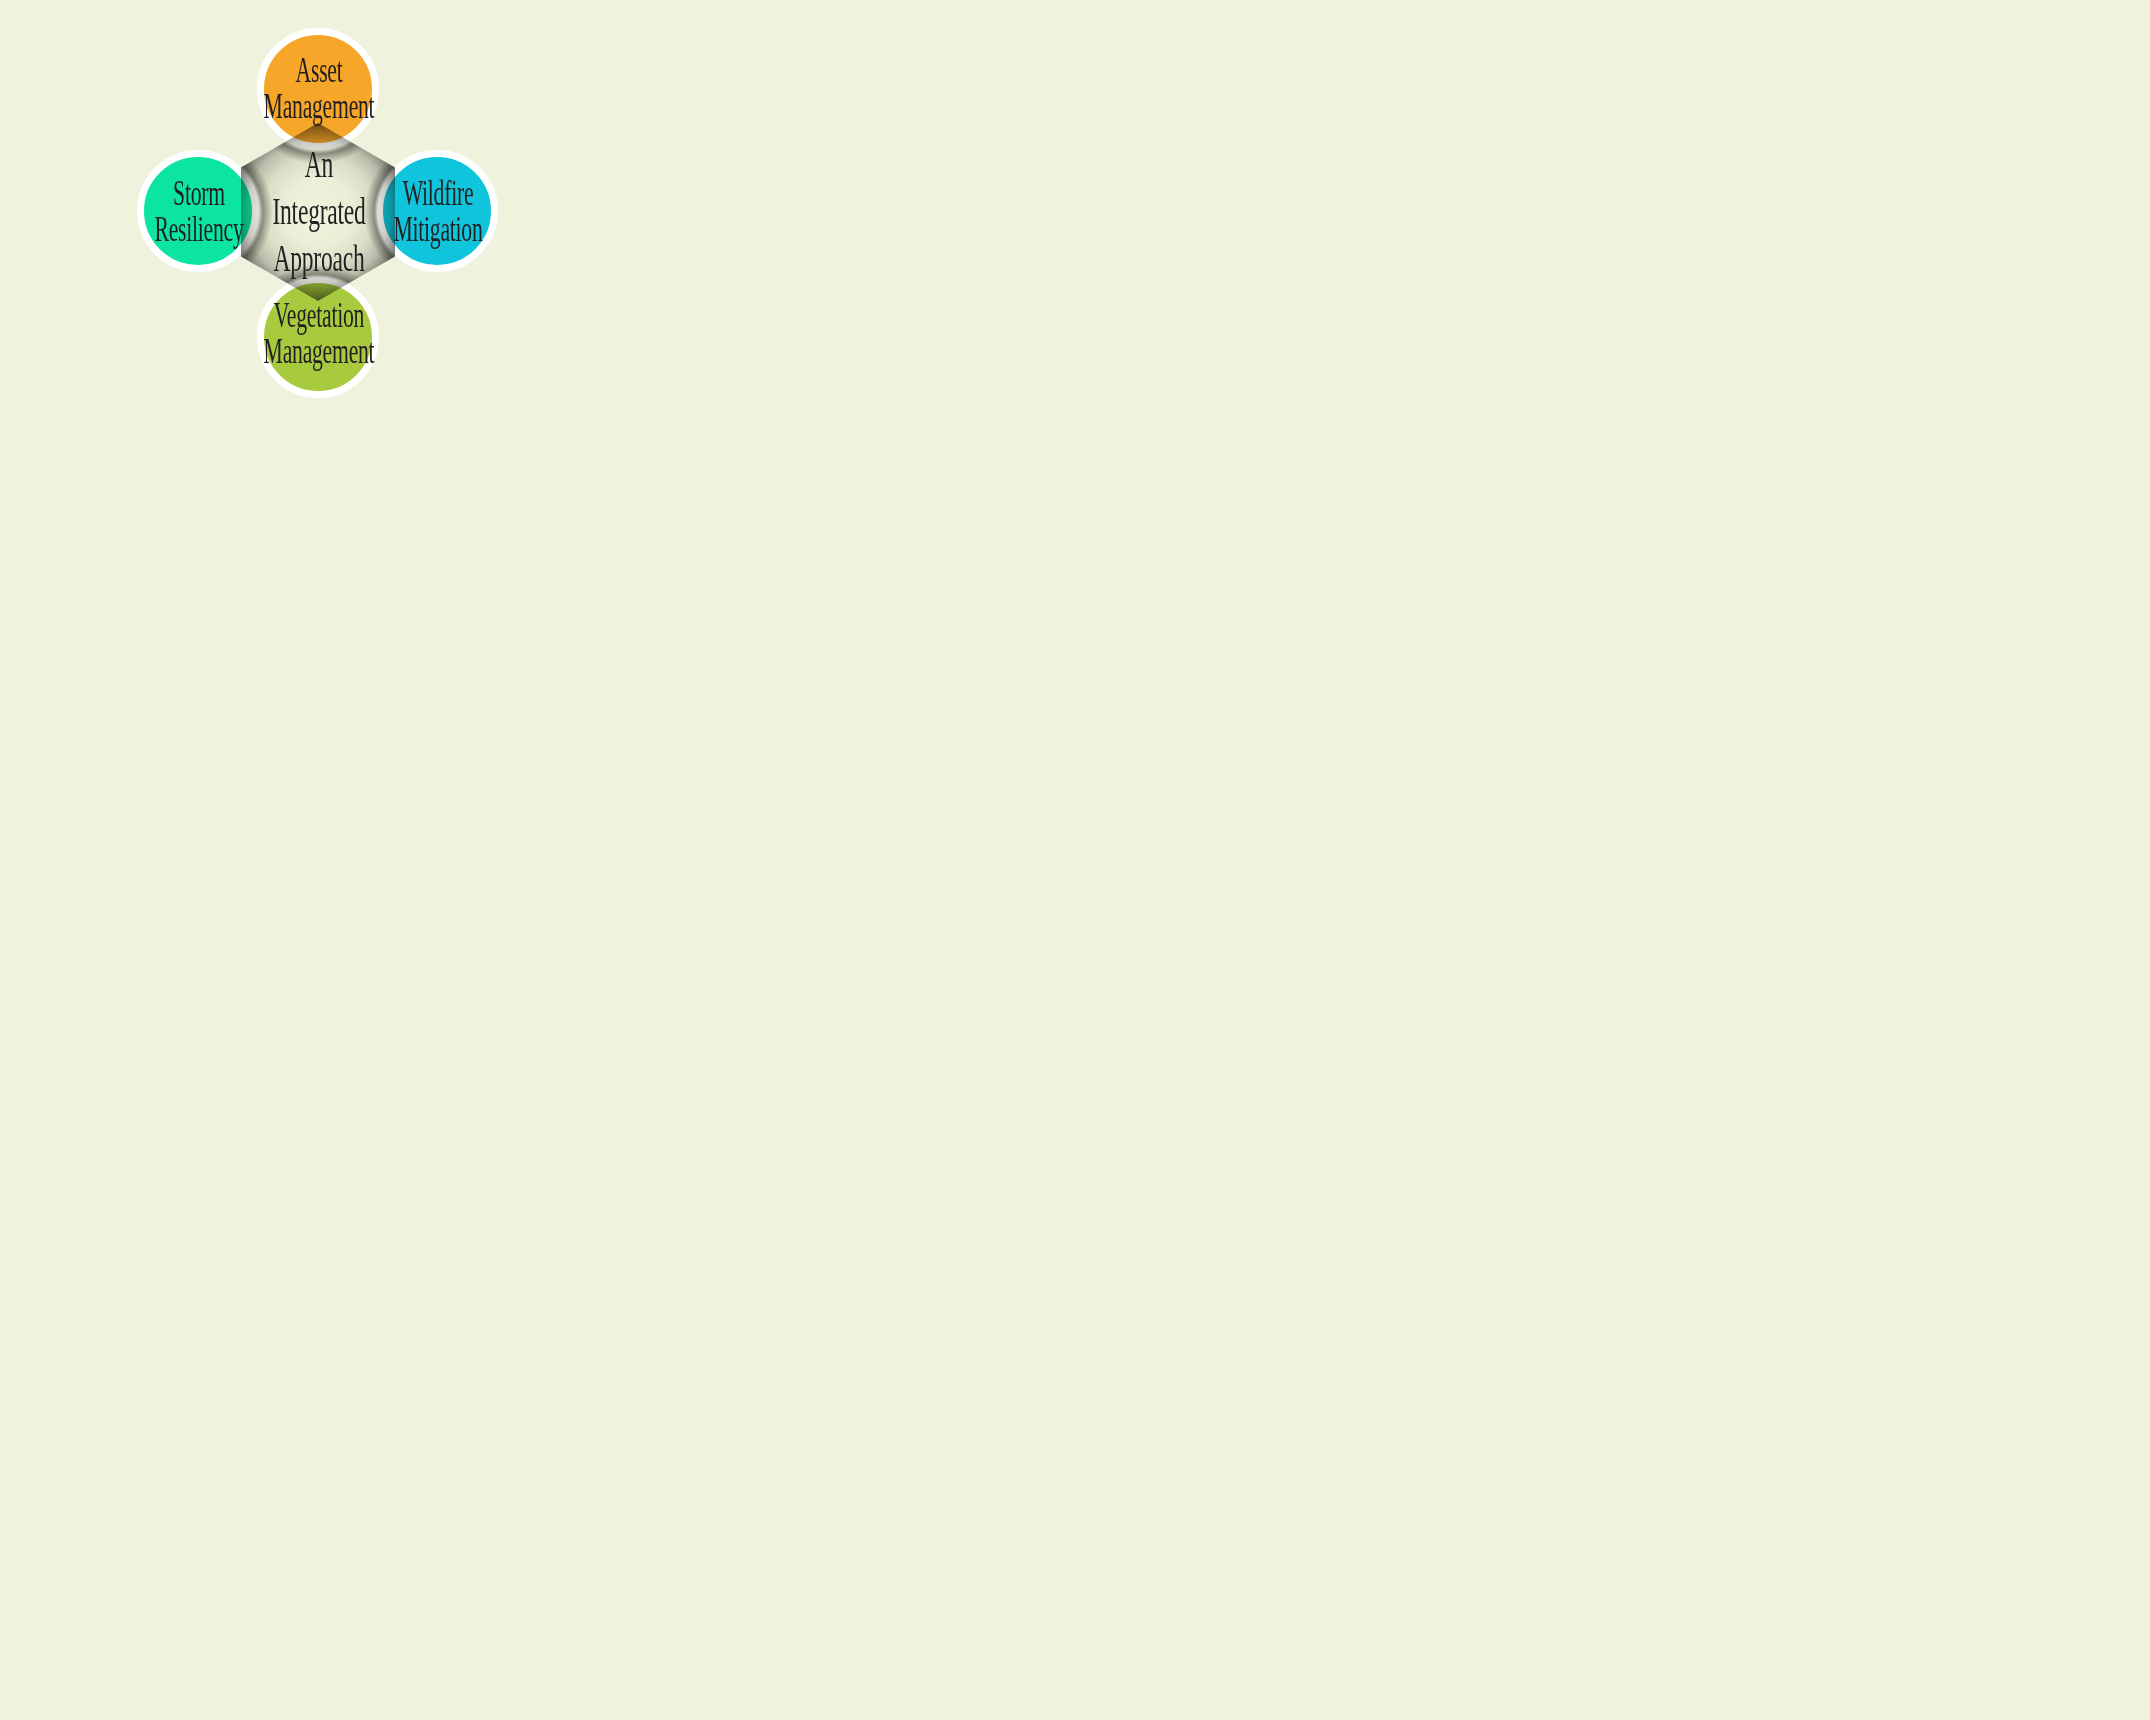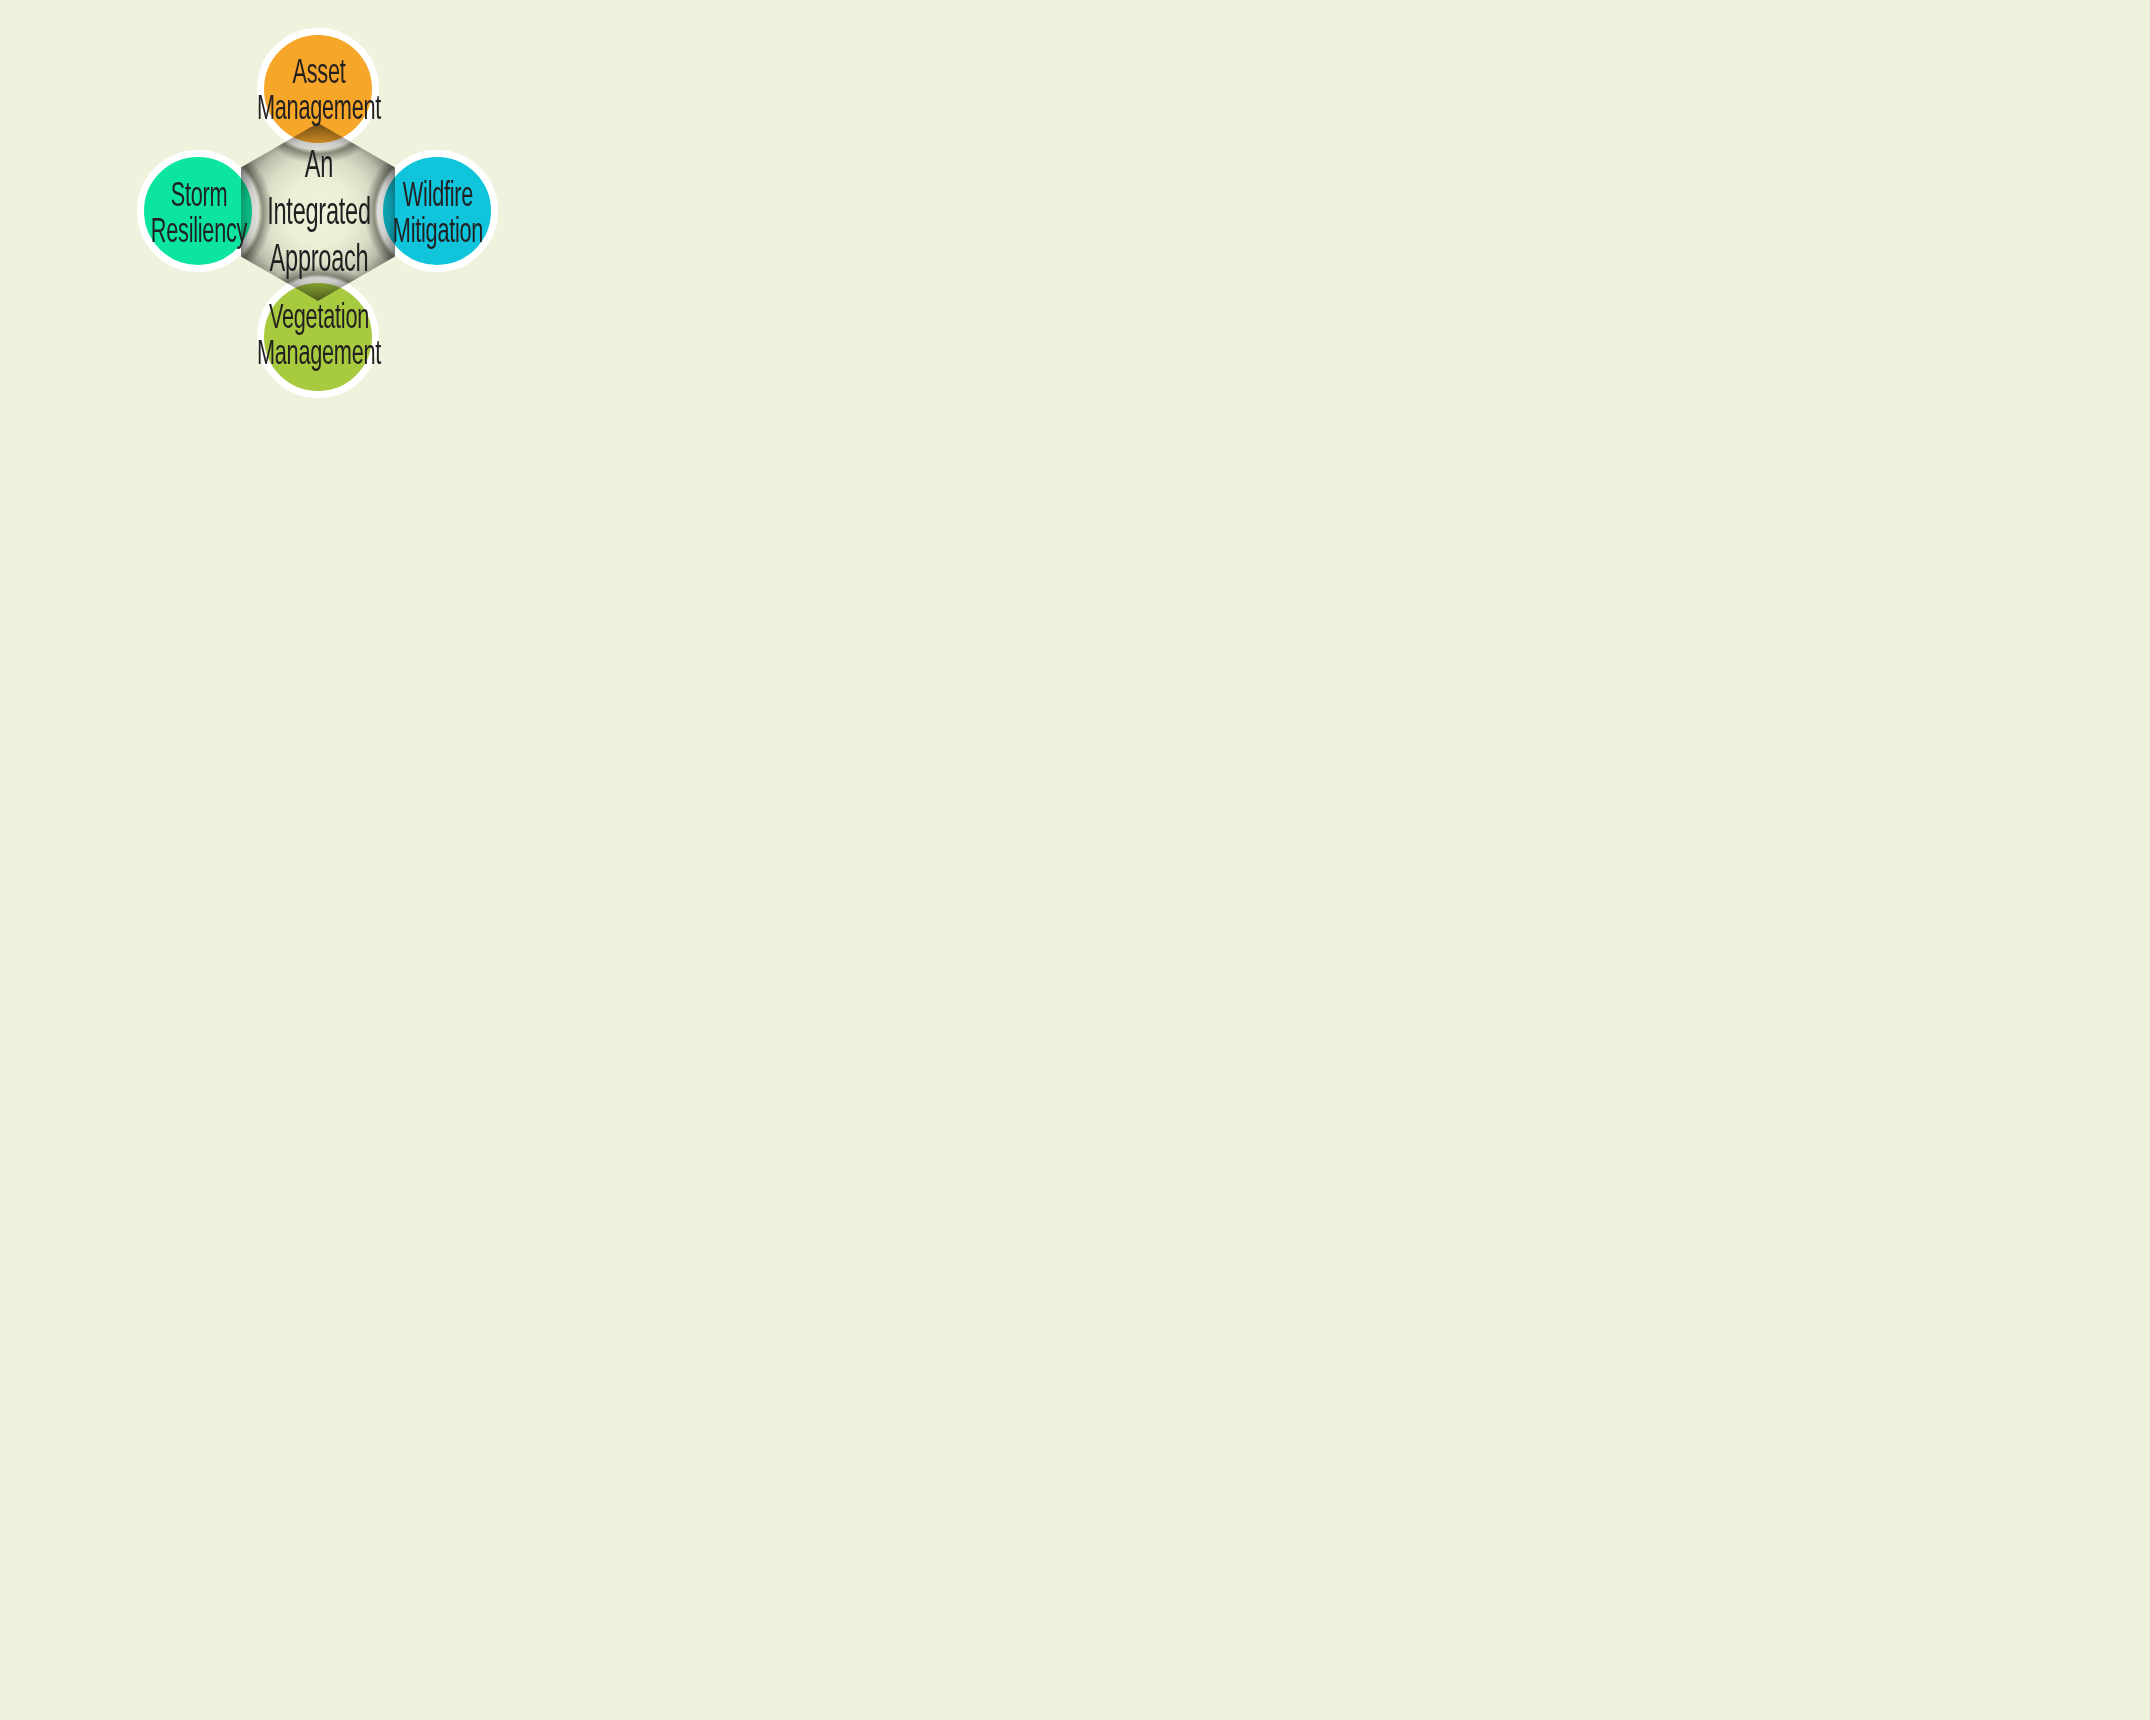--- a/index.html
+++ b/index.html
@@ -1,19 +1,19 @@
 <!DOCTYPE html>
 <html style="font-size:6.9px"><head>
 <meta charset="utf-8">
 <style>
   html,body{margin:0;padding:0;background:#EFF3DD;}
   .canvas{
     position:relative;width:645px;height:430px;overflow:hidden;
     background:#EFF3DD;isolation:isolate;
-    font-family:Liberation Sans, sans-serif;
+    font-family:Liberation Serif, serif;
   }
   
   .circle{
     position:absolute;width:108px;height:108px;border-radius:50%;
     border:7.7px solid #FFFFFF;z-index:1;
   }
   .c-top   {left:257px;top:28px;}
   .c-left  {left:137px;top:150px;}
   .c-right {left:376px;  top:150px;}
   .c-bottom{left:257px;top:276px;}

